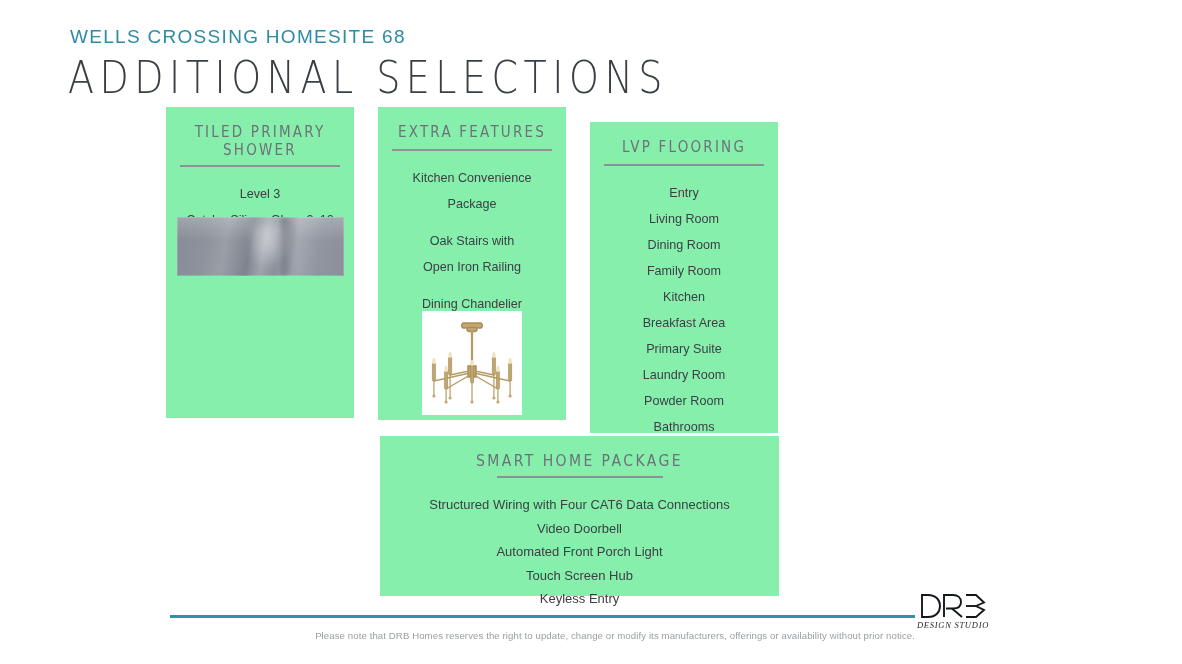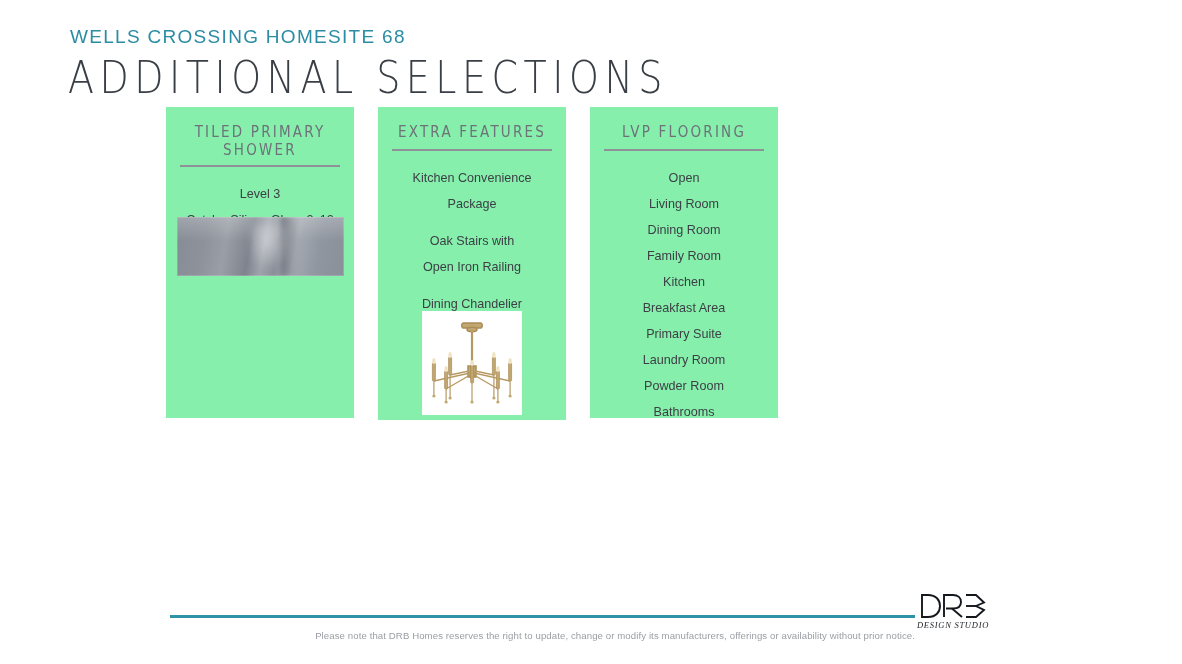--- a/index.html
+++ b/index.html
@@ -53,21 +53,21 @@
     font-size:12.6px;
     color:#3c4045;
     line-height:26px;
     white-space:nowrap;
   }
   .card-list .li.gap { margin-top:11px; }
 
   
   #card-shower   { left:166px; top:107px; width:188px; height:311px; }
   #card-extra    { left:378px; top:107px; width:188px; height:313px; }
-  #card-lvp      { left:590px; top:107px; width:188px; height:311px; }
+  #card-lvp      { left:590px; top:122px; width:188px; height:311px; }
   #card-appl     { left:803px; top:107px; width:190px; height:311px; }
   #card-smart    { left:380px; top:436px; width:399px; height:160px; }
 
   #card-shower .card-title,
   #card-extra  .card-title,
   #card-lvp    .card-title,
   #card-appl   .card-title { padding-top:14px; }
   #card-shower .card-rule,
   #card-extra  .card-rule,
   #card-lvp    .card-rule,
@@ -241,34 +241,45 @@
           <circle cx="50" cy="91" r="1.6"></circle>
         </g>
       </svg>
     </div>
   </div>
 
   <div class="card" id="card-lvp">
     <div class="card-title">LVP FLOORING</div>
     <div class="card-rule"></div>
     <div class="card-list">
-      <div class="li">Open</div>
+      <div class="li">Entry</div>
       <div class="li">Living Room</div>
       <div class="li">Dining Room</div>
       <div class="li">Family Room</div>
       <div class="li">Kitchen</div>
       <div class="li">Breakfast Area</div>
       <div class="li">Primary Suite</div>
       <div class="li">Laundry Room</div>
       <div class="li">Powder Room</div>
       <div class="li">Bathrooms</div>
     </div>
   </div>
 
 
+  <div class="card" id="card-smart">
+    <div class="card-title">SMART HOME PACKAGE</div>
+    <div class="card-rule"></div>
+    <div class="card-list">
+      <div class="li">Structured Wiring with Four CAT6 Data Connections</div>
+      <div class="li">Video Doorbell</div>
+      <div class="li">Automated Front Porch Light</div>
+      <div class="li">Touch Screen Hub</div>
+      <div class="li">Keyless Entry</div>
+    </div>
+  </div>
 
   <div class="foot-rule"></div>
   <div class="foot-note">Please note that DRB Homes reserves the right to update, change or modify its manufacturers, offerings or availability without prior notice.</div>
 
   <div class="logo">
     <svg class="mark" viewBox="0 0 70 28" xmlns="http://www.w3.org/2000/svg" aria-hidden="true">
       <g fill="none" stroke="#14181d" stroke-width="1.9">
 
         <path d="M4 3 V25 H10 C18 25 22 20 22 14 C22 8 18 3 10 3 Z"></path>
 

